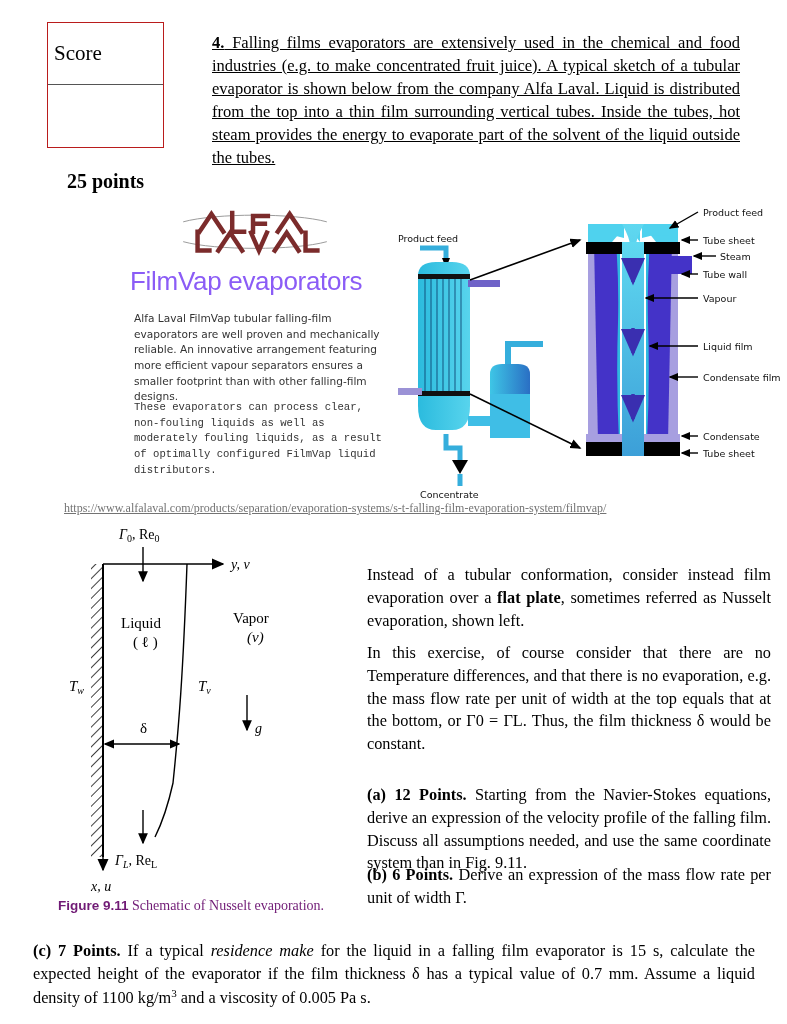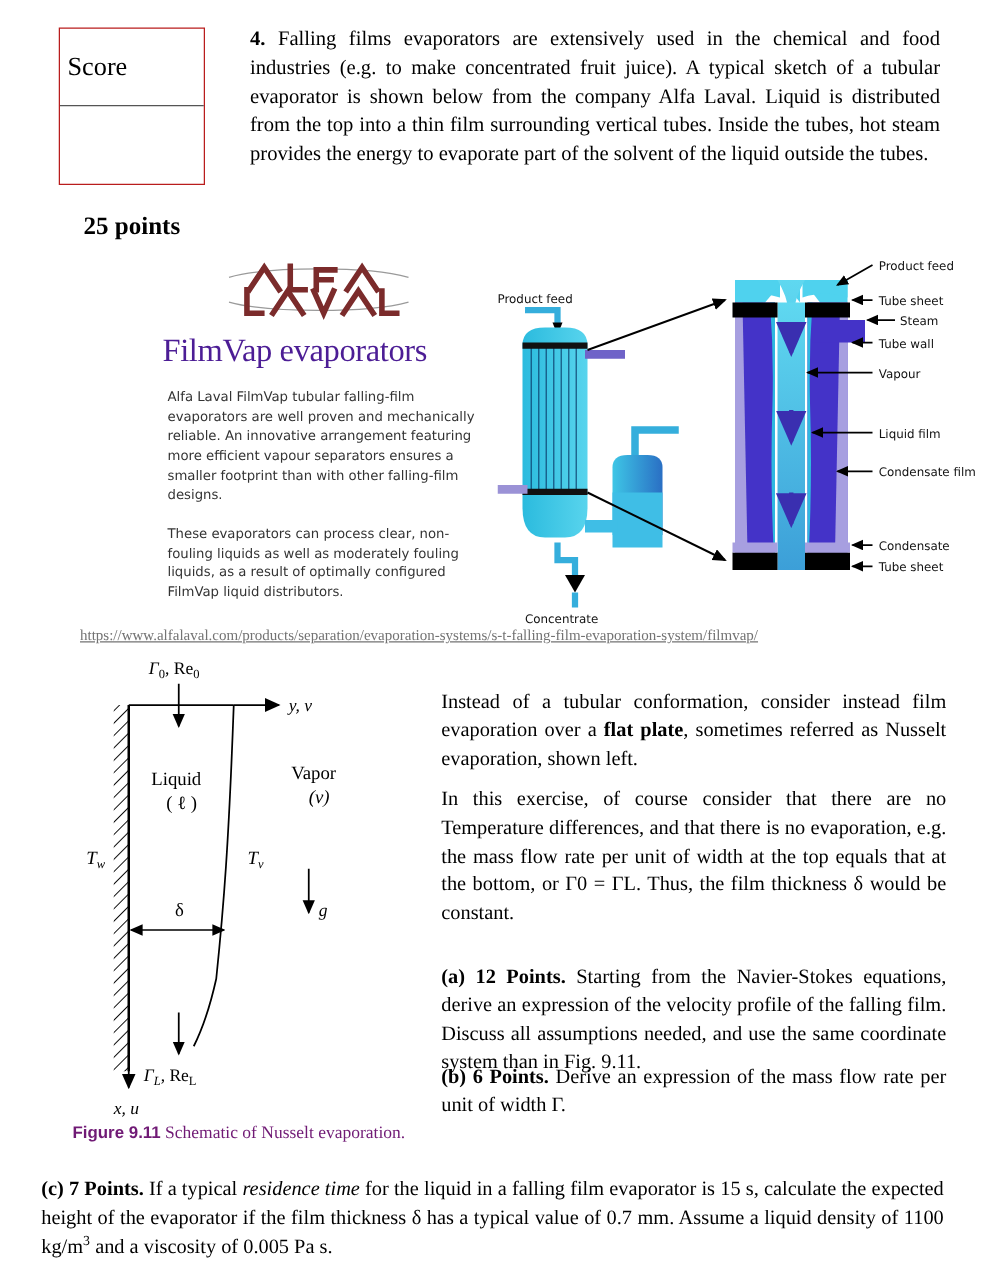--- a/index.html
+++ b/index.html
@@ -51,21 +51,21 @@
   
   #intro-block {
     position: absolute;
     left: 200px;
     top: 20px;
     width: 552px;
     font-size: 16.5px;
     line-height: 1.39;
     text-align: justify;
   }
-  #intro-block p { margin: 0; }
+  #intro-block p { margin: 12px; text-decoration: underline; }
   .qnum { font-weight: bold; }
 
   
   #advert {
     position: absolute;
     left: 130px;
     top: 198px;
     width: 657px;
     height: 305px;
   }
@@ -85,35 +85,35 @@
     height: 52px;
   }
   #ad-heading {
     position: absolute;
     left: 0px;
     top: 68px;
     width: 290px;
     font-size: 26px;
     font-weight: 400;
     letter-spacing: -0.3px;
-    color: #4c1d95;
-    font-family: Liberation Serif, serif;
+    color: #8b5cf6;
+    font-family: Liberation Sans, sans-serif;
   }
   .ad-para {
     position: absolute;
     left: 4px;
     width: 248px;
     font-size: 10.6px;
     line-height: 1.48;
     color: #333333;
     font-family: "DejaVu Sans", sans-serif;
     margin: 0;
   }
   #ad-para-1 { top: 113px; }
-  #ad-para-2 { top: 222px; }
+  #ad-para-2 { top: 202px; font-family: Liberation Mono, monospace; }
 
   
   #diagram {
     position: absolute;
     left: 268px;
     top: 0px;
     width: 389px;
     height: 305px;
   }
 
@@ -147,21 +147,21 @@
   #figure-caption b { font-family: "Liberation Sans", sans-serif; font-size: 13.5px; }
 
   
   .rtext {
     position: absolute;
     left: 349px;
     width: 404px;
     font-size: 16.3px;
     line-height: 1.4;
     text-align: justify;
-    margin: 4px;
+    margin: 18px;
   }
   #rt-1 { top: 546px; }
   #rt-2 { top: 624px; }
   #rt-3 { top: 766px; }
   #rt-4 { top: 846px; }
 
   
   #bottom-text {
     position: absolute;
     left: 33px;
@@ -414,14 +414,14 @@
 
 <p class="rtext" id="rt-3">
   <b>(a)  12  Points.</b><span> Starting from the Navier-Stokes equations, derive an expression of the velocity profile of the falling film. Discuss all assumptions needed, and use the same coordinate system than in Fig. 9.11.</span>
 </p>
 
 <p class="rtext" id="rt-4">
   <b>(b) 6 Points.</b><span> Derive an expression of the mass flow rate per unit of width Γ.</span>
 </p>
 
 <p id="bottom-text">
-  <b>(c) 7 Points.</b><span> If a typical </span><i>residence time</i><span> for the liquid in a falling film evaporator is 15 s, calculate the expected height of the evaporator if the film thickness δ has a typical value of 0.7 mm. Assume a liquid density of 1100 kg/m</span><sup>3</sup><span> and a viscosity of 0.005 Pa s.</span>
+  <b>(c) 7 Points.</b><span> If a typical </span><i>residence make</i><span> for the liquid in a falling film evaporator is 15 s, calculate the expected height of the evaporator if the film thickness δ has a typical value of 0.7 mm. Assume a liquid density of 1100 kg/m</span><sup>3</sup><span> and a viscosity of 0.005 Pa s.</span>
 </p>
 
 </body></html>

